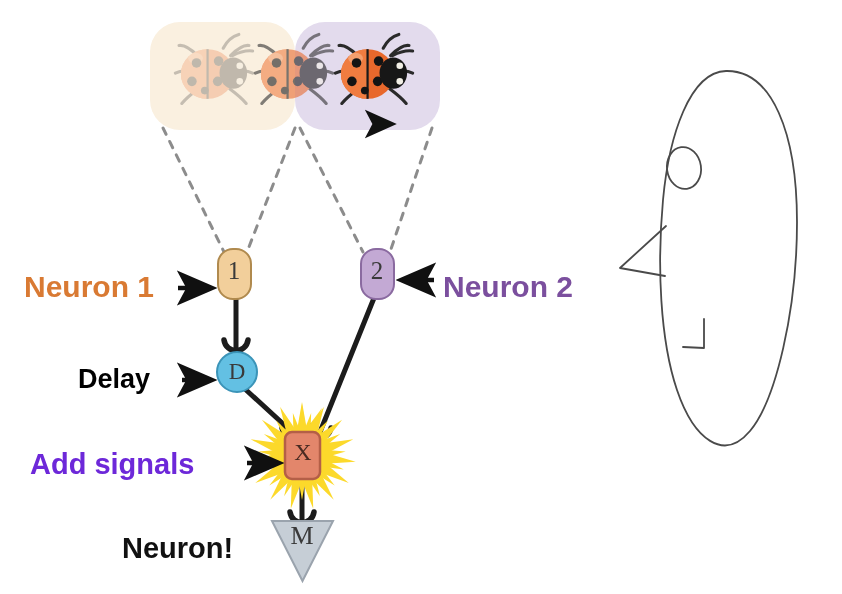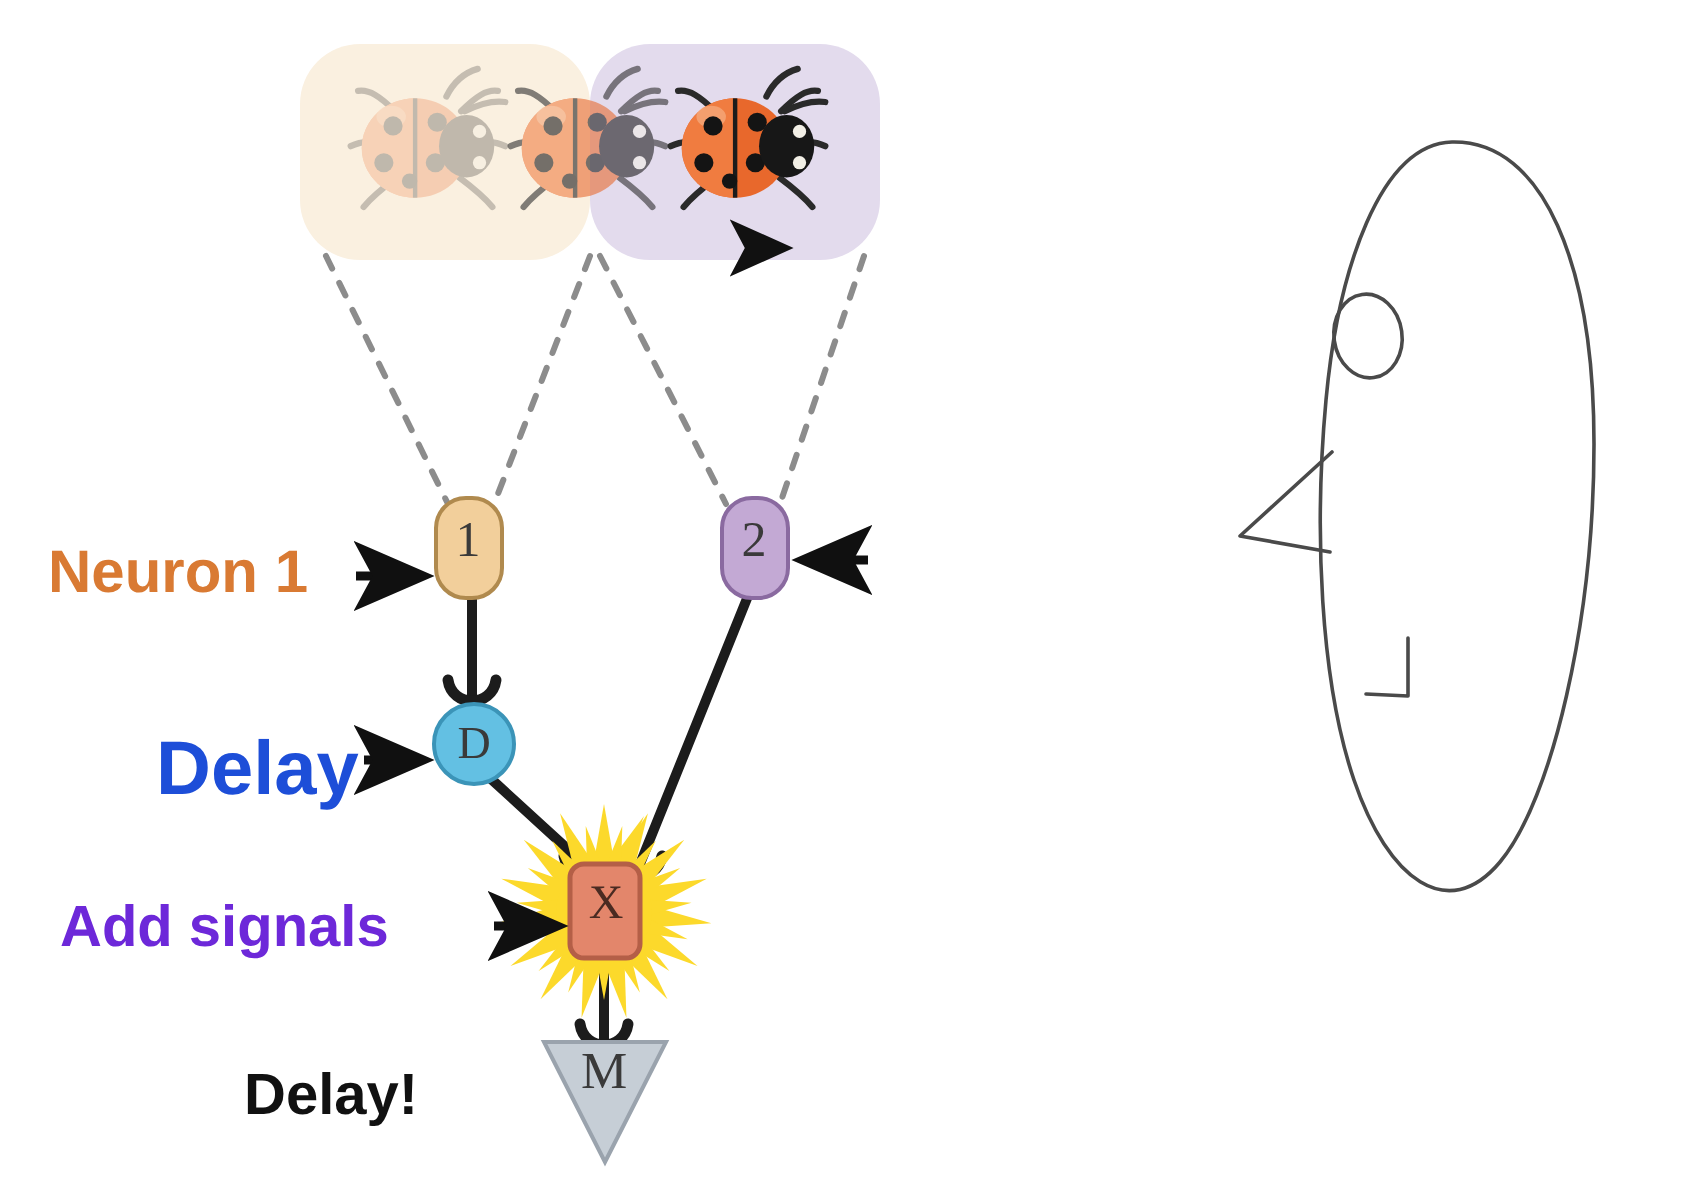--- a/index.html
+++ b/index.html
@@ -39,22 +39,22 @@
   }
   #label-neuron2 {
     left: 443px;
     top: 272px;
     font-size: 30px;
     color: #7b4f9e;
   }
   #label-delay {
     left: 78px;
     top: 366px;
-    font-size: 38px;
-    color: #1d4ed8;
+    font-size: 27px;
+    color: #000000;
   }
   #label-addsignals {
     left: 30px;
     top: 450px;
     font-size: 29px;
     color: #6d28d9;
   }
   #label-motion {
     left: 122px;
     top: 534px;
@@ -229,23 +229,24 @@
                C724,462 694,440 677,390
                C660,340 657,265 663,200
                C669,135 690,72 726,71 Z"></path>
       <ellipse cx="684" cy="168" rx="17" ry="21" transform="rotate(-8 684 168)"></ellipse>
       <path d="M666,226 L620,268 L665,276"></path>
       <path d="M704,319 L704,348 L683,347"></path>
     </g>
   </svg>
 
   <div class="lbl" id="label-neuron1">Neuron 1</div>
+  <div class="lbl" id="label-neuron2">Neuron 2</div>
   <div class="lbl" id="label-delay">Delay</div>
   <div class="lbl" id="label-addsignals">Add signals</div>
-  <div class="lbl" id="label-motion">Delay!</div>
+  <div class="lbl" id="label-motion">Neuron!</div>
 
   <div class="node-glyph" id="glyph-n1">1</div>
   <div class="node-glyph" id="glyph-n2">2</div>
   <div class="node-glyph" id="glyph-d">D</div>
   <div class="node-glyph" id="glyph-x">X</div>
   <div class="node-glyph" id="glyph-m">M</div>
 
 </div>
 
 </body></html>

